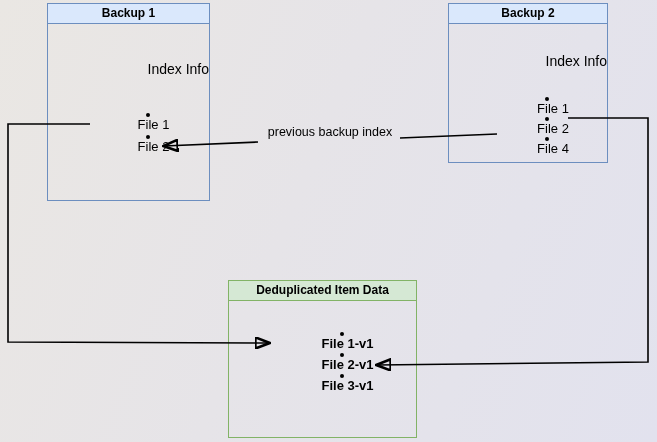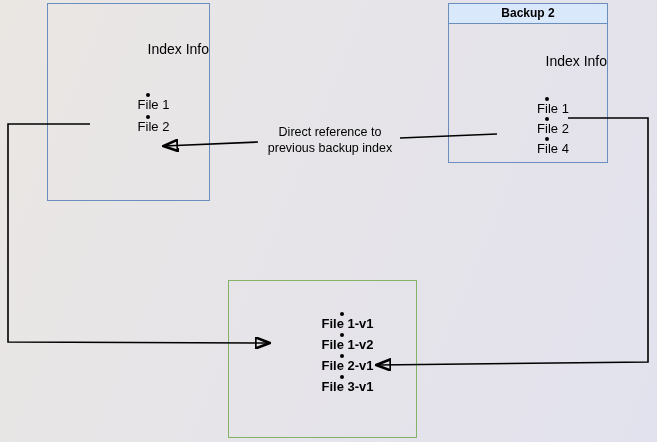--- a/index.html
+++ b/index.html
@@ -38,20 +38,21 @@
     position:absolute;left:250px;top:124px;width:160px;
     text-align:center;font-size:12.5px;line-height:16px;
   }
 </style>
 </head>
 <body>
 
 <div class="stage">
 
   <div class="node blue b1" style="left:47px;top:3px;width:163px;height:198px;">
+    <div class="node-header">Backup 1</div>
     <div class="node-body">
       <div class="section-label">Index Info</div>
       <div class="file-list">
         <div class="file-row">
           <span class="bullet"></span>
           <span>File 1</span>
         </div>
         <div class="file-row">
           <span class="bullet"></span>
           <span>File 2</span>
@@ -75,29 +76,26 @@
         </div>
         <div class="file-row">
           <span class="bullet"></span>
           <span>File 4</span>
         </div>
       </div>
     </div>
   </div>
 
   <div class="node green dd" style="left:228px;top:280px;width:189px;height:158px;">
+    <div class="node-header">Deduplicated Item Data</div>
     <div class="node-body">
       <div class="file-list">
         <div class="file-row">
           <span class="bullet"></span>
           <span>File 1-v1</span>
-        </div>
-        <div class="file-row">
-          <span class="bullet"></span>
-          <span>File 1-v2</span>
         </div>
         <div class="file-row">
           <span class="bullet"></span>
           <span>File 2-v1</span>
         </div>
         <div class="file-row">
           <span class="bullet"></span>
           <span>File 3-v1</span>
         </div>
       </div>
@@ -110,17 +108,16 @@
         <path d="M0.5,0.5 L9.5,4 L0.5,7.5 Z" fill="#000" stroke="none"></path>
       </marker>
     </defs>
     <path d="M90,124 L8,124 L8,342 L269,343" marker-end="url(#arrowhead)"></path>
     <path d="M258,142 L164,146" marker-end="url(#arrowhead)"></path>
     <path d="M497,134 L400,138"></path>
     <path d="M568,118 L648,118 L648,362 L377,365" marker-end="url(#arrowhead)"></path>
   </svg>
 
   <div class="edge-label">
-    <div>Direct reference to</div>
     <div>previous backup index</div>
   </div>
 
 </div>
 
 </body></html>

